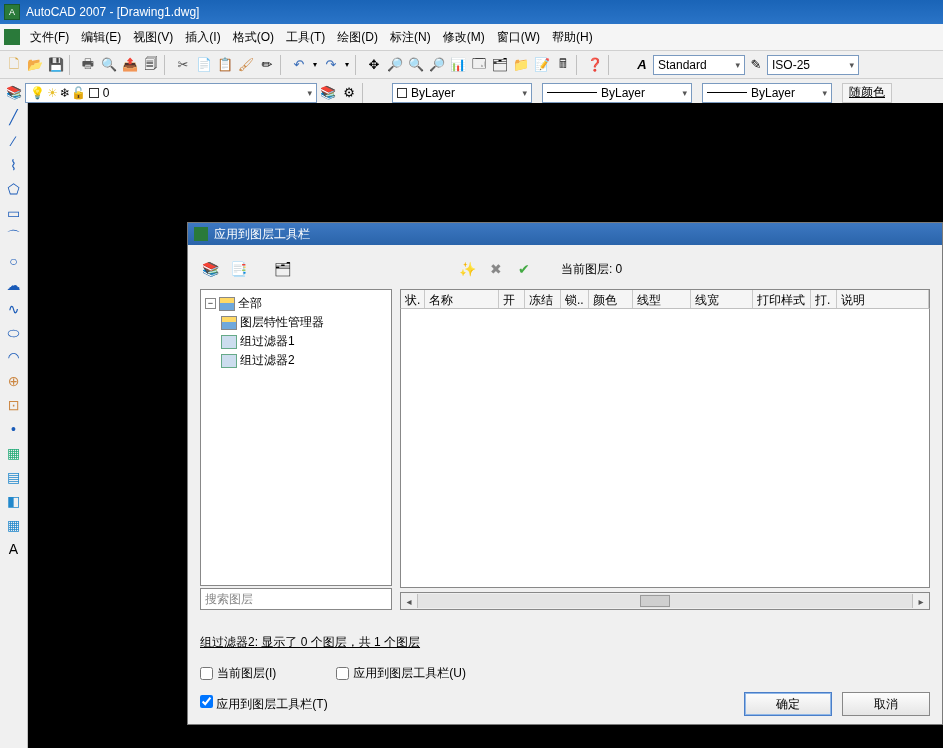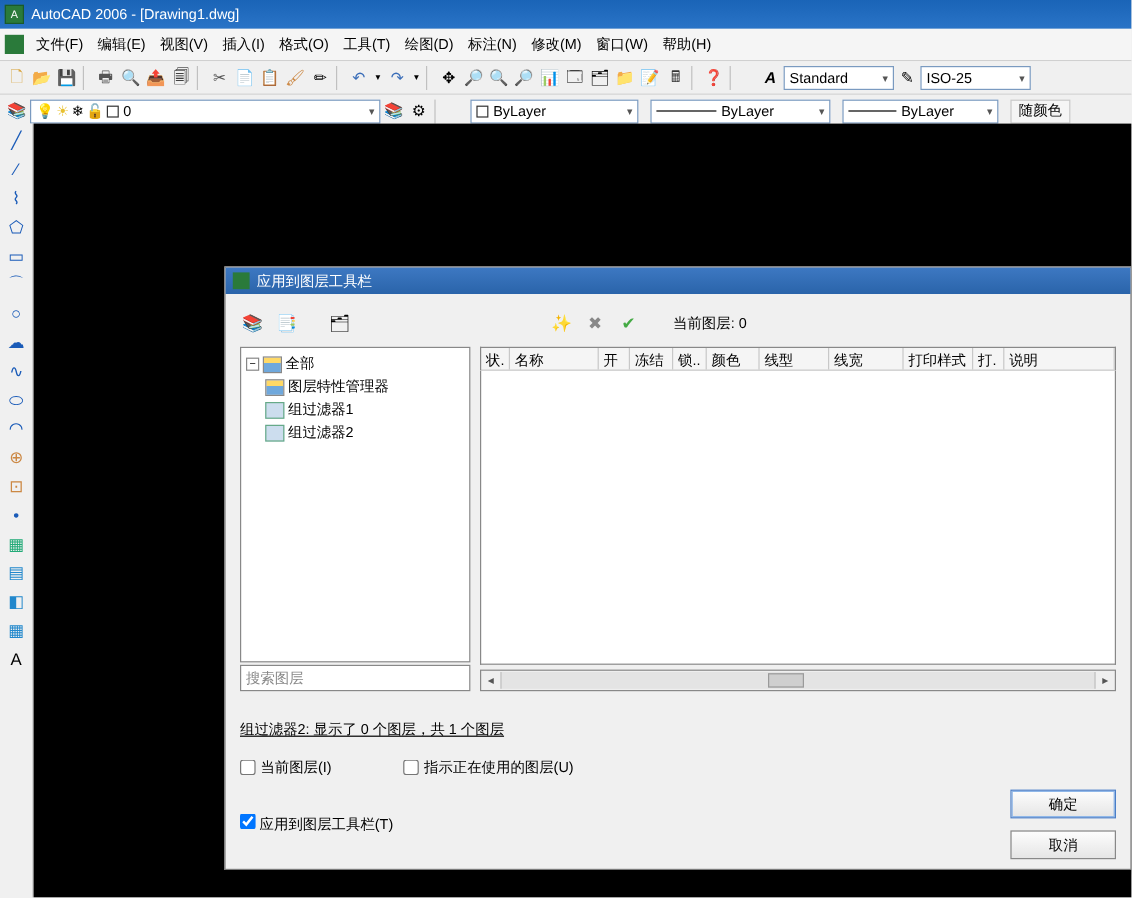--- a/index.html
+++ b/index.html
@@ -14,21 +14,21 @@
 .menubar { height: 22px; background: #f5f5f5; display: flex; align-items: center; padding: 13px 4px; border-bottom: 1px solid #d0d0d0; }
 .menubar .app-icon-sm { width: 16px; height: 16px; background: #2a7a3a; margin-right: 4px; }
 .menubar .menu-item { padding: 2px 6px; cursor: default; }
 
 
 .toolbar-row { height: 28px; background: #f0f0f0; display: flex; align-items: center; padding: 0 4px; border-bottom: 1px solid #d0d0d0; gap: 1px; }
 .tb-btn { width: 20px; height: 20px; display: inline-flex; align-items: center; justify-content: center; border: 1px solid transparent; cursor: pointer; font-size: 13px; }
 .tb-sep { width: 6px; height: 20px; border-left: 1px solid #c0c0c0; margin: 0 2px; }
 .tb-combo { height: 20px; border: 1px solid #7a9ac0; background: #fff; display: inline-flex; align-items: center; padding: 0 4px; position: relative; }
 .tb-combo .dd { margin-left: auto; font-size: 9px; color: #555; }
-.tb-label-btn { height: 20px; padding: 0 6px; border: 1px solid #c8c8c8; background: #f5f5f5; display: inline-flex; align-items: center; }
+.tb-label-btn { height: 20px; padding: 0 6px; border: 1px solid #c8c8c8; background: #f5f5f5; display: inline-flex; align-items: center; text-decoration: underline; }
 
 
 .main-area { position: absolute; top: 103px; left: 0; right: 0; bottom: 0; display: flex; }
 .left-toolbox { width: 28px; background: #f0f0f0; border-right: 1px solid #c0c0c0; display: flex; flex-direction: column; align-items: center; padding-top: 4px; gap: 4px; }
 .left-toolbox .tool { width: 20px; height: 20px; display: flex; align-items: center; justify-content: center; font-size: 14px; cursor: pointer; border: 1px solid transparent; color: #1a5bb8; }
 .canvas { flex: 1; background: #000; position: relative; }
 
 
 .dialog { position: absolute; left: 187px; top: 222px; width: 756px; height: 503px; background: #f0f0f0; border: 1px solid #7a7a7a; box-shadow: 2px 2px 6px rgba(0,0,0,0.3); display: flex; flex-direction: column; }
 .dialog-title { height: 22px; background: linear-gradient(#3d78c2, #2a64aa); color: #fff; display: flex; align-items: center; padding: 0 6px; gap: 6px; }
@@ -57,21 +57,21 @@
 .list-body { flex: 1; border: 1px solid #888; border-top: none; background: #fff; }
 .list-hscroll { height: 18px; border: 1px solid #888; background: #efefef; display: flex; align-items: center; margin-top: 4px; }
 .list-hscroll .arrow { width: 16px; text-align: center; font-size: 10px; color: #555; }
 .list-hscroll .track { flex: 1; height: 14px; background: #e4e4e4; border-left:1px solid #c0c0c0; border-right:1px solid #c0c0c0; position: relative; }
 .list-hscroll .thumb { position: absolute; left: 45%; width: 30px; height: 12px; top: 1px; background: #cfcfcf; border: 1px solid #9a9a9a; }
 
 .status-line { margin-top: 24px; text-decoration: underline; }
 .checks { margin-top: 14px; display: flex; gap: 60px; }
 .checks label { display: inline-flex; align-items: center; gap: 4px; }
 .check-row2 { margin-top: 10px; display: flex; align-items: center; }
-.check-row2 .btns { margin-left: auto; display: flex; gap: 10px; flex-direction: column; }
+.check-row2 .btns { margin-left: auto; display: flex; gap: 10px; }
 .dlg-btn { width: 88px; height: 24px; border: 1px solid #888; background: linear-gradient(#fdfdfd,#e5e5e5); cursor: pointer; }
 .dlg-btn.primary { border: 1px solid #4a7ec8; box-shadow: 0 0 0 1px #8fb7e8 inset; }
 
 
 .c-new{color:#d8a33a}.c-open{color:#d8a33a}.c-save{color:#3a6db8}.c-print{color:#555}
 .c-cut{color:#555}.c-copy{color:#d8a33a}.c-paste{color:#b86a2a}.c-brush{color:#c84}
 .c-undo{color:#3a6db8}.c-redo{color:#3a6db8}.c-zoom{color:#2a7a3a}
 .c-help{color:#3a6db8}
 
 
@@ -80,21 +80,21 @@
 .sun { color: #e8c030; }
 .lock { color: #888; }
 .sq { width: 10px; height: 10px; background: #fff; border: 1px solid #333; display: inline-block; }
 
 </style>
 </head>
 <body>
 
 <div class="titlebar">
   <span class="app-icon">A</span>
-  <span class="title-text">AutoCAD 2006 - [Drawing1.dwg]</span>
+  <span class="title-text">AutoCAD 2007 - [Drawing1.dwg]</span>
 </div>
 
 <div class="menubar">
   <span class="app-icon-sm"></span>
   <span class="menu-item">文件(F)</span>
   <span class="menu-item">编辑(E)</span>
   <span class="menu-item">视图(V)</span>
   <span class="menu-item">插入(I)</span>
   <span class="menu-item">格式(O)</span>
   <span class="menu-item">工具(T)</span>
@@ -289,21 +289,21 @@
 
     <div class="status-line">组过滤器2: 显示了 0 个图层，共 1 个图层</div>
 
     <div class="checks">
       <label>
         <input type="checkbox" style="">
         <span>当前图层(I)</span>
       </label>
       <label>
         <input type="checkbox" style="">
-        <span>指示正在使用的图层(U)</span>
+        <span>应用到图层工具栏(U)</span>
       </label>
     </div>
 
     <div class="check-row2">
       <label>
         <input type="checkbox" checked="" style="">
         <span>应用到图层工具栏(T)</span>
       </label>
       <div class="btns">
         <button class="dlg-btn primary">确定</button>

